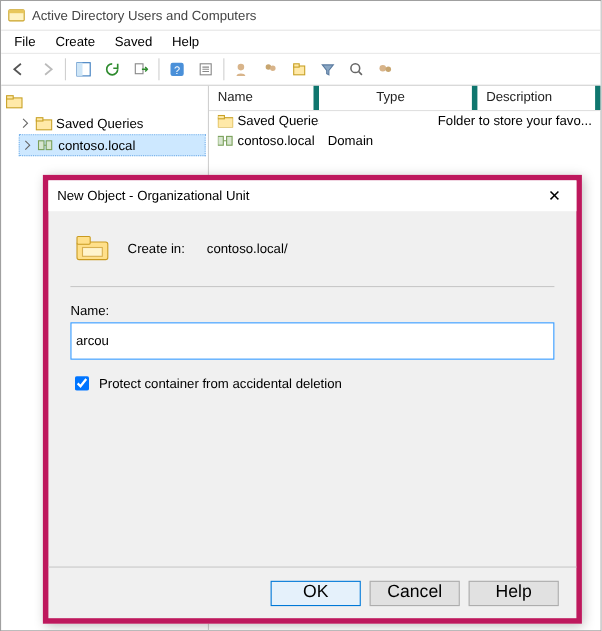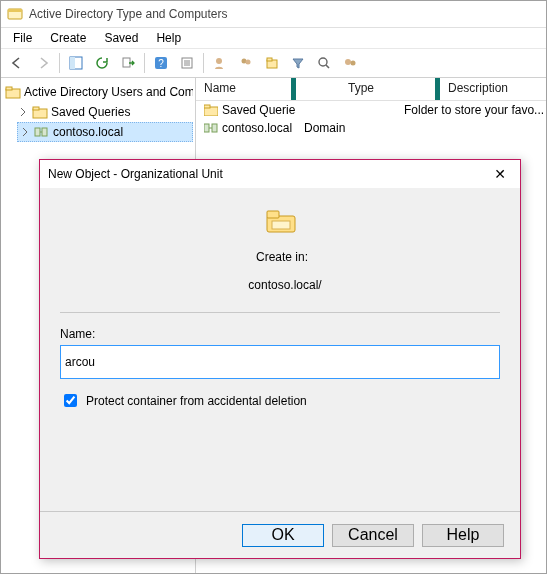--- a/index.html
+++ b/index.html
@@ -23,26 +23,26 @@
   .lh.name{width:100px;}
   .lh.type{width:100px;margin-left:44px;}
   .lh.desc{flex:1;}
   .list-body{flex:1;}
   .list-row{display:flex;height:18px;align-items:center;}
   .lc{padding:0 8px;box-sizing:border-box;overflow:hidden;white-space:nowrap;text-overflow:ellipsis;display:flex;align-items:center;gap:4px;}
   .lc.name{width:100px;}
   .lc.type{width:100px;}
   .lc.desc{flex:1;}
   
-  .dialog{position:absolute;left:38px;top:158px;width:480px;height:398px;background:#f0f0f0;border:1px solid #be185d;box-shadow:2px 2px 10px rgba(0,0,0,.25);display:flex;flex-direction:column;}
+  .dialog{position:absolute;left:38px;top:158px;width:480px;height:398px;background:#f0f0f0;border:5px solid #be185d;box-shadow:2px 2px 10px rgba(0,0,0,.25);display:flex;flex-direction:column;}
   .dlg-title{height:28px;display:flex;align-items:center;padding:0 8px;background:#fff;color:#000;justify-content:space-between;}
   .dlg-title .tt{font-size:12px;}
   .dlg-close{font-family:Arial;font-size:14px;cursor:default;width:24px;text-align:center;}
   .dlg-body{flex:1;padding:14px 20px 8px 20px;display:flex;flex-direction:column;}
-  .create-row{display:flex;align-items:center;gap:14px;padding:6px 0 18px 4px;flex-direction:column;}
+  .create-row{display:flex;align-items:center;gap:14px;padding:6px 0 18px 4px;}
   .ou-icon{width:34px;height:28px;}
   .create-label{font-size:12px;}
   .sep-line{height:1px;background:#c8c8c8;margin:2px 0 14px 0;}
   .field-label{margin-bottom:4px;}
   .text-input{width:100%;height:34px;box-sizing:border-box;border:1px solid #3399ff;outline:none;padding:2px 4px;font-family:inherit;font-size:12px;background:#fff;}
   .chk-row{display:flex;align-items:center;gap:6px;margin-top:12px;}
   .chk{width:13px;height:13px;}
   .dlg-footer{height:46px;border-top:1px solid #c8c8c8;display:flex;align-items:center;justify-content:flex-end;gap:8px;padding:0 16px;}
   .btn{min-width:82px;height:23px;border:1px solid #adadad;background:#e1e1e1;font-family:Liberation Sans, sans-serif;font-size:16px;cursor:default;}
   .btn.def{border:1px solid #0078d7;background:#e5f1fb;}
@@ -53,21 +53,21 @@
 
 <div class="window">
 
   <div class="titlebar">
     <span class="app-icon">
       <svg width="16" height="16">
           <rect x="1" y="3" width="14" height="10" rx="1" fill="#fff3c4" stroke="#c9a227"></rect>
           <rect x="1" y="3" width="14" height="3" fill="#e8c75c"></rect>
         </svg>
     </span>
-    <span class="t">Active Directory Type and Computers</span>
+    <span class="t">Active Directory Users and Computers</span>
   </div>
 
   <div class="menubar">
     <div class="mi">File</div>
     <div class="mi">Create</div>
     <div class="mi">Saved</div>
     <div class="mi">Help</div>
   </div>
 
   <div class="toolbar">
@@ -155,21 +155,20 @@
 
   <div class="content">
     <div class="tree">
       <div class="tree-row">
         <span>
             <svg width="16" height="14">
               <rect x="1" y="4" width="14" height="9" fill="#ffe9a8" stroke="#c9a227"></rect>
               <rect x="1" y="2" width="6" height="3" fill="#ffe9a8" stroke="#c9a227"></rect>
             </svg>
           </span>
-        <span>Active Directory Users and Com</span>
       </div>
       <div class="tree-row" style="padding-left:14px">
         <span class="expander">
             <svg width="10" height="10">
               <path d="M3 1 L7 5 L3 9" fill="none" stroke="#666"></path>
             </svg>
           </span>
         <span>
             <svg width="16" height="14">
               <rect x="1" y="4" width="14" height="9" fill="#ffe9a8" stroke="#c9a227"></rect>

